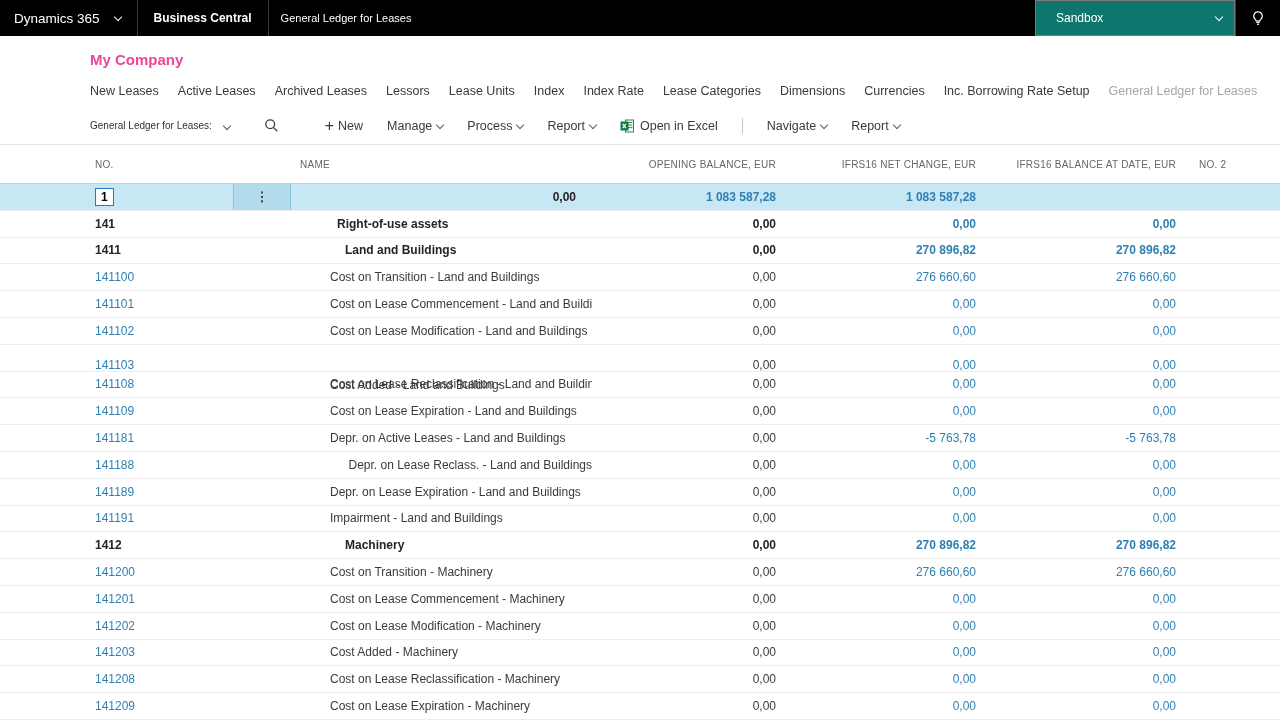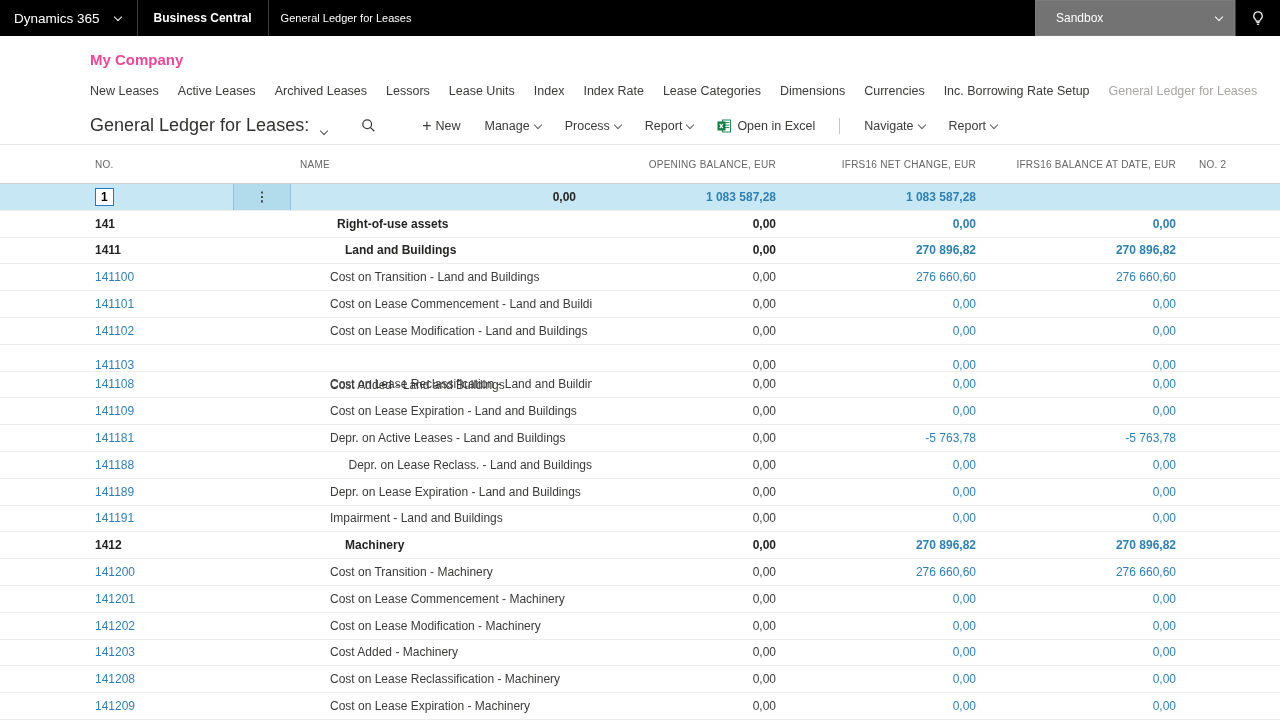--- a/index.html
+++ b/index.html
@@ -9,38 +9,38 @@
 
   
   .topbar{height:36px;background:var(--topbar,#000);color:#fff;display:flex;
     align-items:stretch;justify-content:space-between;}
   .tb-left,.tb-right{display:flex;align-items:stretch;}
   .tb-product{display:flex;align-items:center;gap:9px;padding:0 16px 0 14px;font-size:13.5px;}
   .tb-divider{width:1px;background:#3d3d3d;}
   .tb-app{display:flex;align-items:center;padding:0 16px;font-size:12px;font-weight:600;cursor:pointer;}
   .tb-crumb{display:flex;align-items:center;padding:0 12px;font-size:11px;color:#fff;}
   .env-box{display:flex;align-items:center;justify-content:space-between;width:200px;
-    padding:0 12px 0 20px;border:1px solid #7a7a7a;background:#737373;font-size:12px;}
+    padding:0 12px 0 20px;border:1px solid #7a7a7a;background:#0f766e;font-size:12px;}
   .tb-icon{width:44px;display:flex;align-items:center;justify-content:center;}
 
   .chev{display:inline-block;width:6px;height:6px;border-right:1.2px solid currentColor;
     border-bottom:1.2px solid currentColor;transform:rotate(45deg);margin-left:6px;
     margin-bottom:2px;vertical-align:middle;}
 
   
   .company{padding:15px 0 7px 90px;font-size:15px;font-weight:700;color:#ec4899;}
   .navstrip{display:flex;gap:19px;padding-left:90px;height:32px;align-items:center;
     font-size:12.5px;color:#3b3a39;white-space:nowrap;}
   .nav-item{cursor:pointer;}
   .nav-item.current{color:var(--nav-current,#a8a6a4);cursor:default;}
 
   
   .toolbar{height:38px;display:flex;align-items:center;padding-left:90px;
     border-bottom:1px solid #e6e6e6;font-size:12.5px;color:#3b3a39;}
-  .caption-btn{display:flex;align-items:flex-end;font-size:18px;color:#323130;}
+  .caption-btn{display:flex;align-items:flex-end;font-size:10px;color:#323130;}
   .caption-btn .chev{margin-left:12px;color:#555;}
   .search-btn{margin-left:34px;display:flex;align-items:center;}
   .actions{display:flex;align-items:center;gap:24px;margin-left:46px;}
   .action{display:flex;align-items:center;color:#3b3a39;}
   .action .plus{font-size:16px;line-height:1;margin-right:4px;color:#3b3a39;}
   .action .excel-ic{margin-right:6px;}
   .action .chev{color:#605e5c;margin-left:5px;}
   .tb-sep{width:1px;height:16px;background:#c8c6c4;}
 
   

